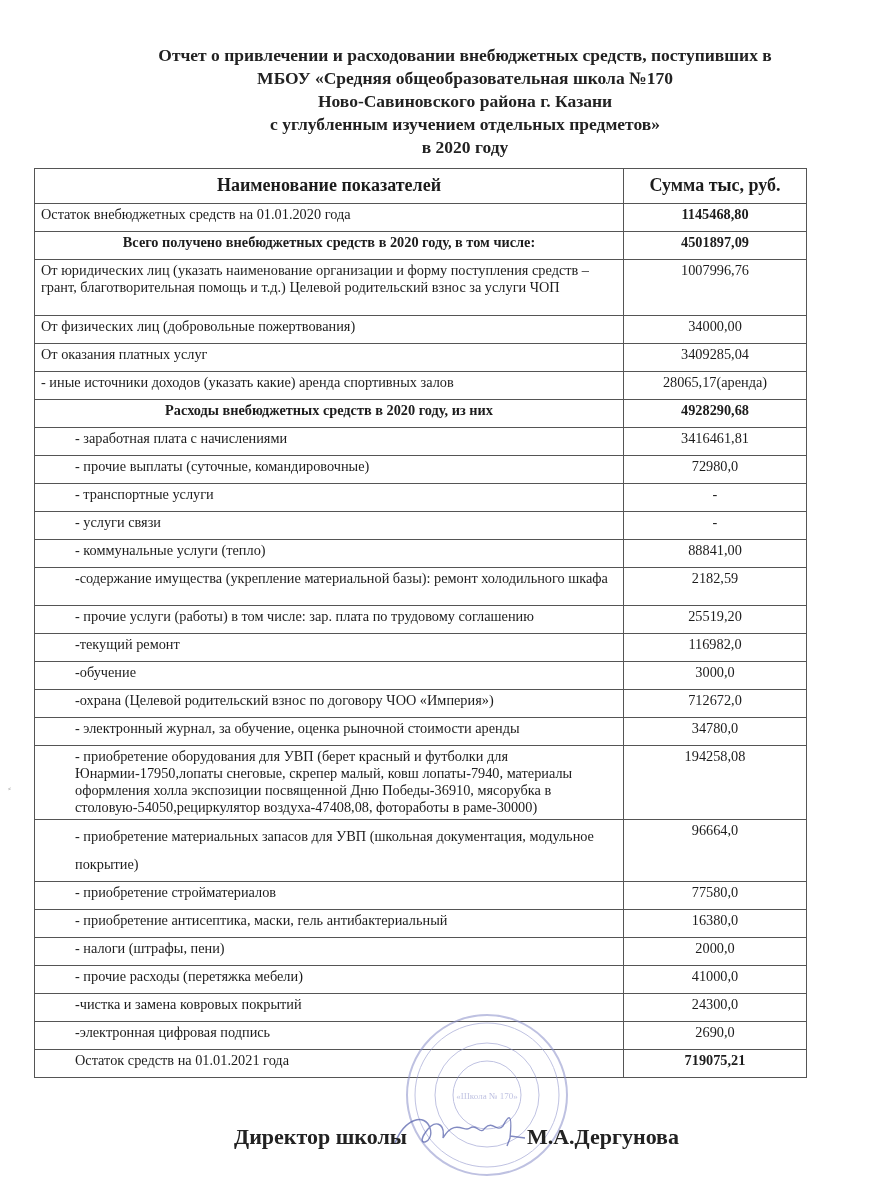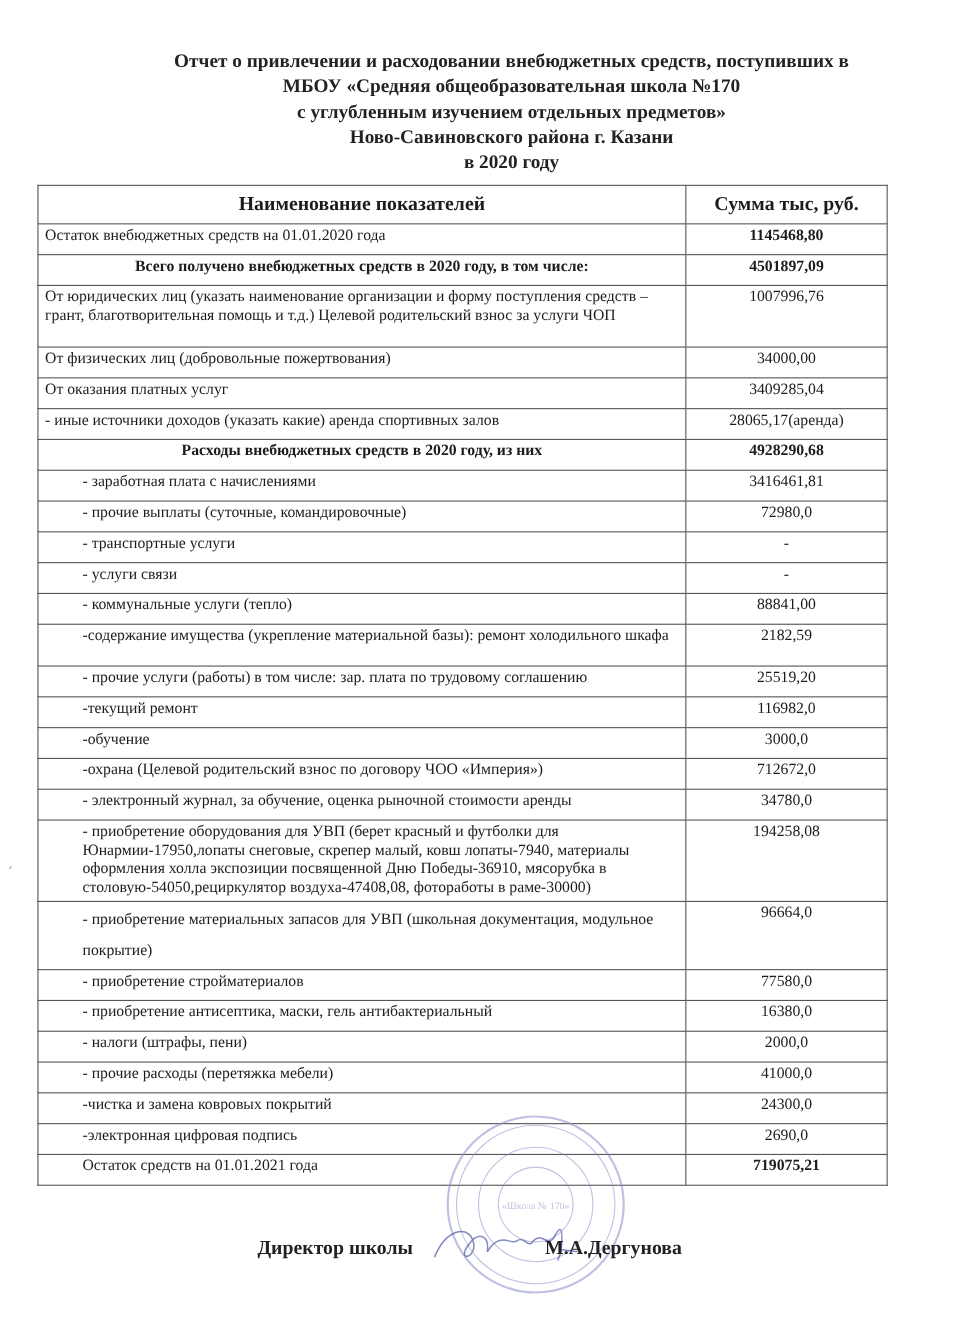--- a/index.html
+++ b/index.html
@@ -27,34 +27,34 @@
   table.report tr.r1 td { height: 22px; }
   table.report tr.bold td { font-weight: bold; text-align: center; }
   table.report tr.r3 td { height: 50px; }
   table.report tr.r2 td { height: 32px; }
   table.report tr.r4 td { height: 67px; }
   table.report tr.r2b td { height: 36px; }
   .cond td.name { font-family: "Liberation Sans Narrow", "Liberation Serif", serif; padding-left: 40px; }
   .spaced { line-height: 28px !important; }
   .mark { position: absolute; left: 8px; top: 783px; font-size: 9px; color: #999; }
   .sign {
-    position: absolute; left: 234px; top: 1124px; font-weight: bold; font-size: 18px; color: #222; white-space: nowrap;
+    position: absolute; left: 234px; top: 1124px; font-weight: bold; font-size: 22px; color: #222; white-space: nowrap;
   }
   .sign .gap { display: inline-block; width: 120px; }
   .stamp { position: absolute; left: 402px; top: 1010px; width: 170px; height: 170px; opacity: 0.55; }
   .signature { position: absolute; left: 385px; top: 1098px; width: 150px; height: 60px; opacity: 0.7; }
 </style>
 </head>
 <body>
 
 <div class="title">
   <div>Отчет о привлечении и расходовании внебюджетных средств, поступивших в</div>
   <div>МБОУ  «Средняя общеобразовательная школа №170</div>
+  <div>Ново-Савиновского района г. Казани</div>
   <div>с углубленным изучением отдельных предметов»</div>
-  <div>Ново-Савиновского района г. Казани</div>
   <div>в 2020 году</div>
 </div>
 
 <div class="mark">⸗</div>
 
 <table class="report">
   <colgroup>
       <col class="c1">
       <col class="c2">
     </colgroup>

